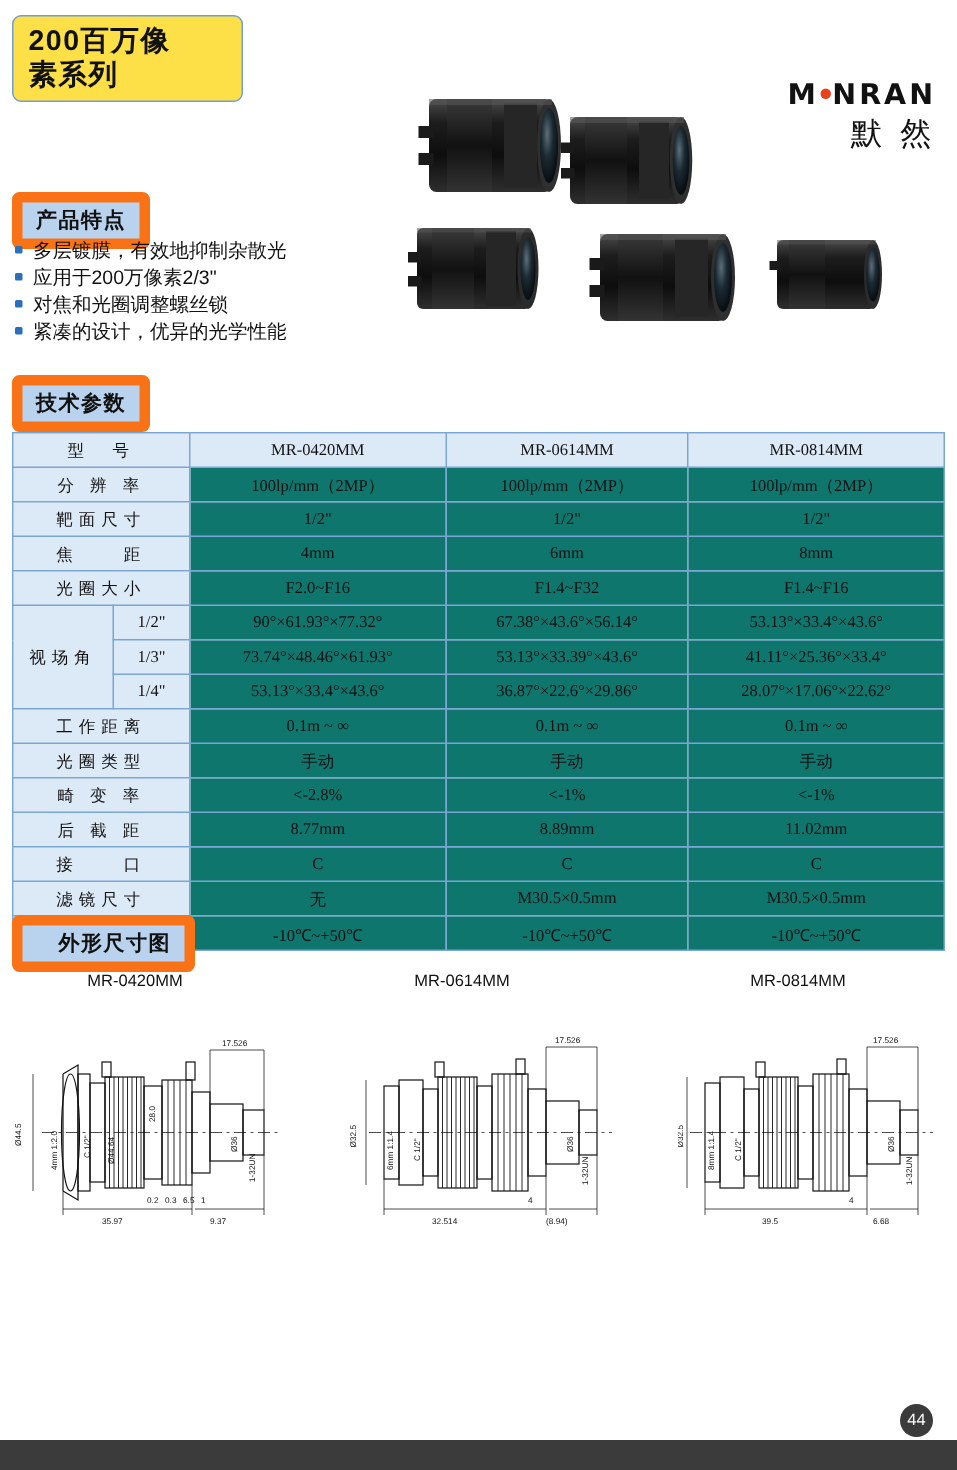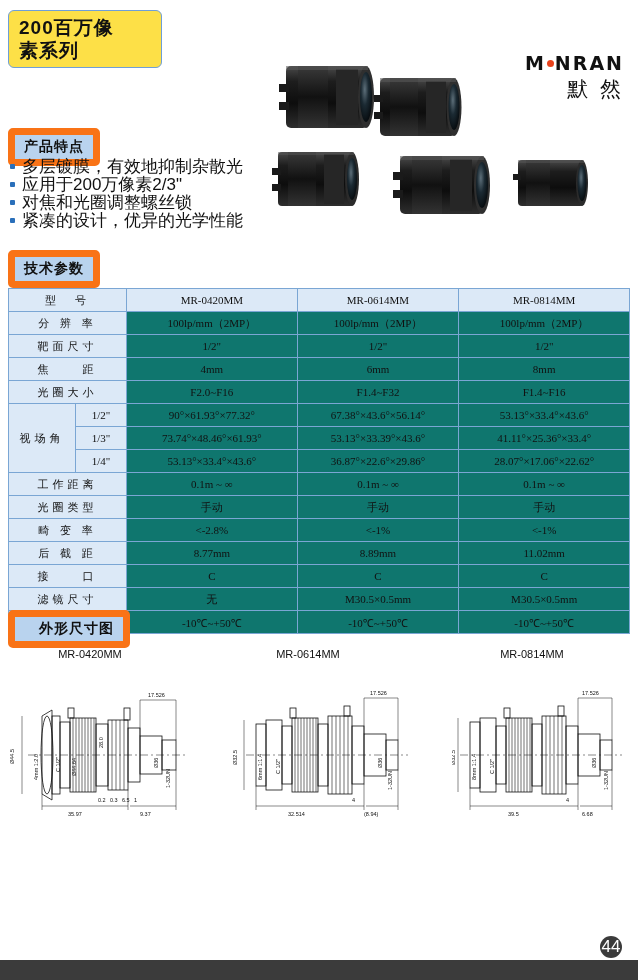--- a/index.html
+++ b/index.html
@@ -42,21 +42,21 @@
     border-radius:5px;font-size:14px;font-weight:bold;color:#111;
     padding:3px 9px;letter-spacing:1px;
   }
   #sec-features{left:8px;top:128px;}
   #sec-specs{left:8px;top:250px;}
   #sec-dims{left:8px;top:610px;padding-left:24px;}
 
   
   .features{
     position:absolute;left:10px;top:158px;width:260px;
-    font-size:17px;line-height:17px;color:#111;
+    font-size:13px;line-height:17px;color:#111;
   }
   .features li{list-style:none;margin:0 0 1px 0;padding-left:12px;position:relative;}
   .features li:before{
     content:"";position:absolute;left:0;top:6px;width:5px;height:5px;
     background:#2a6fba;border-radius:1px;
   }
   .features ul{margin:0;padding:0;}
 
   
   .photo{position:absolute;left:250px;top:52px;width:378px;height:180px;}
@@ -84,21 +84,21 @@
   }
   .draw{position:absolute;}
   .draw svg{display:block;}
 
   
   .footbar{
     position:absolute;left:0;bottom:0;width:638px;height:20px;background:#3b3b3b;
   }
   .pagenum{
     position:absolute;right:16px;bottom:22px;width:22px;height:22px;border-radius:50%;
-    background:#3b3b3b;color:#fff;font-size:17px;text-align:center;line-height:22px;
+    background:#3b3b3b;color:#fff;font-size:11px;text-align:center;line-height:22px;
   }
 </style>
 </head>
 <body>
 
 <div class="page">
 
   <div class="title-badge">
     <div class="t">
       <span>200百万像</span><br>

